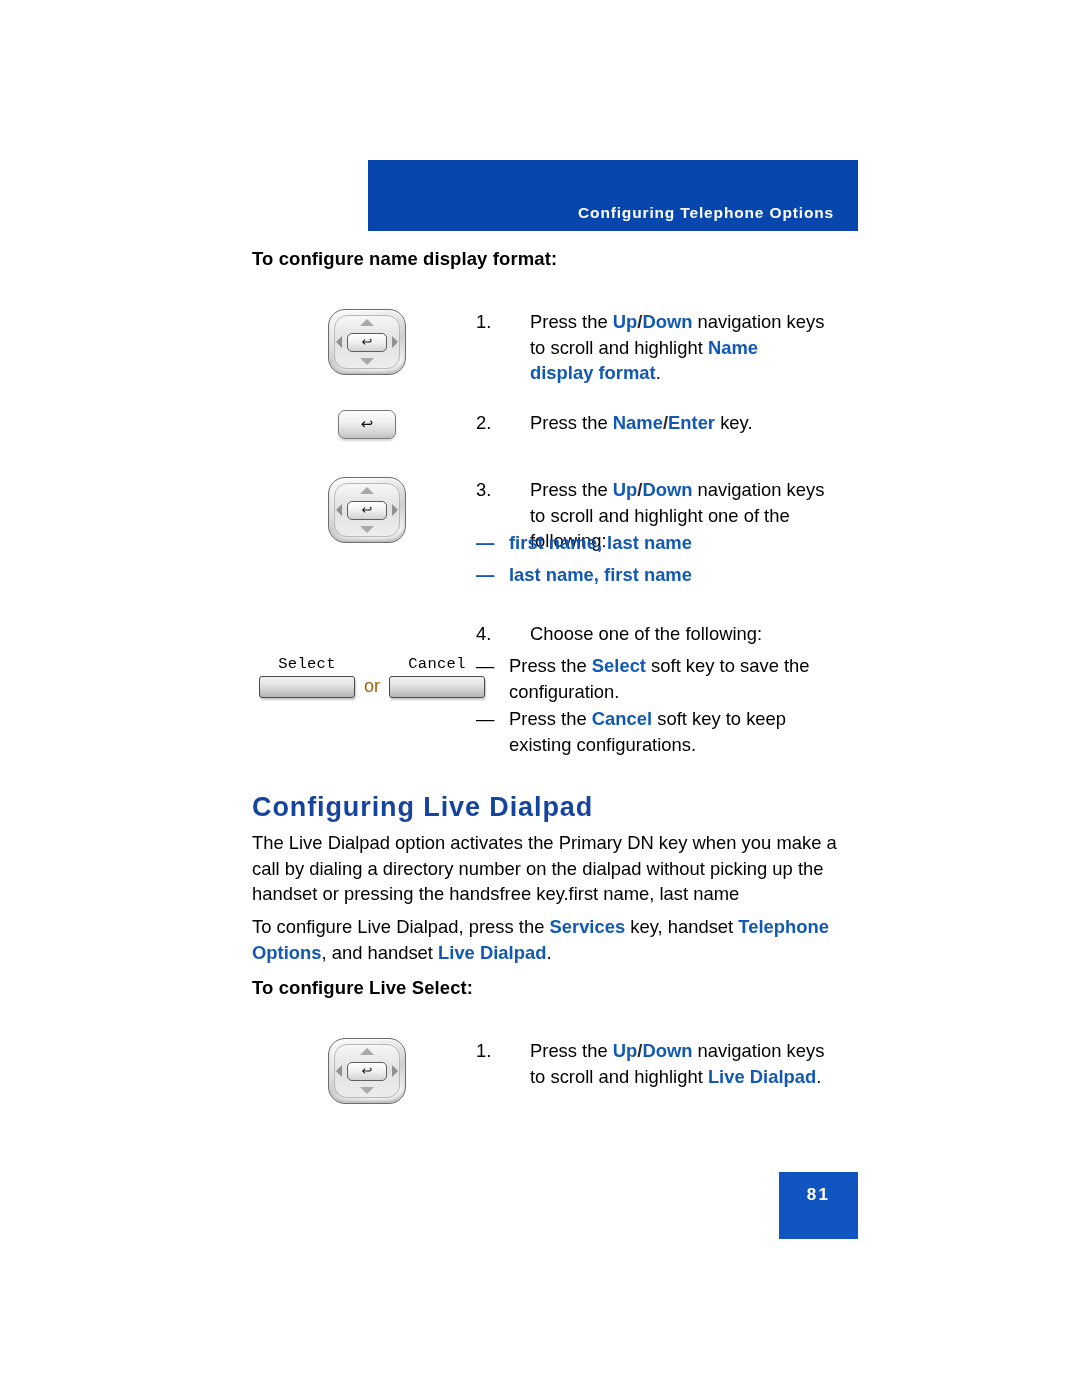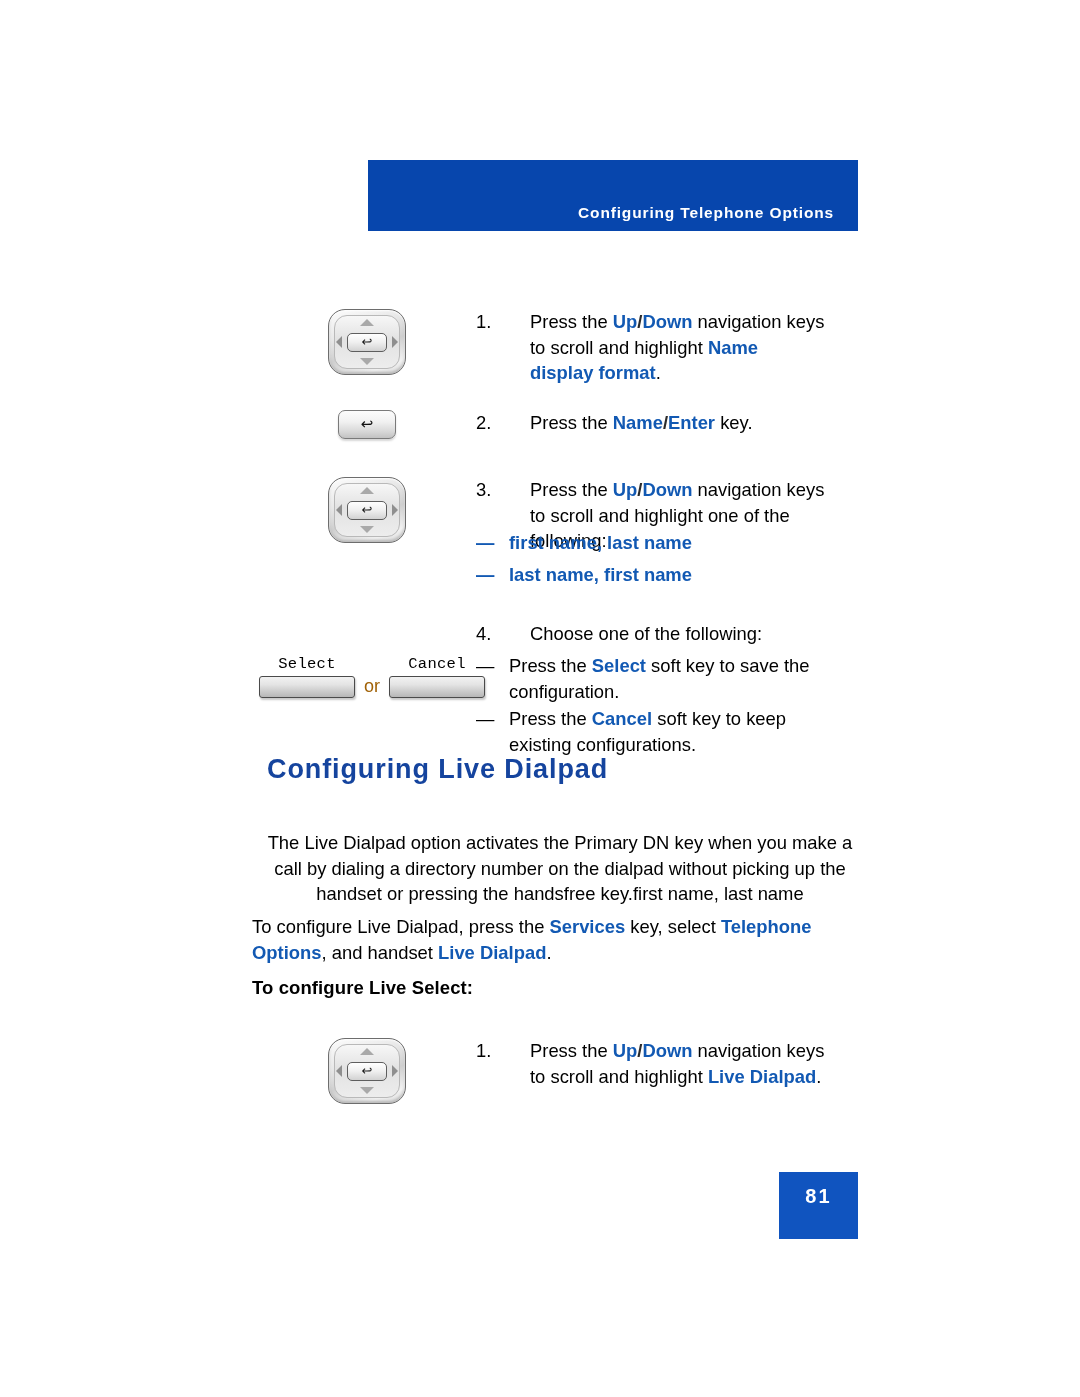--- a/index.html
+++ b/index.html
@@ -241,34 +241,35 @@
     height: 67px;
     background: #1054bf;
   }
   .page-number {
     position: absolute;
     top: 13px;
     left: 0;
     right: 0;
     text-align: center;
     color: #ffffff;
-    font-size: 20px;
+    font-size: 17px;
     font-weight: bold;
     letter-spacing: 2.2px;
   }
 </style>
 </head>
 <body>
 
 <div class="page">
 
   <div class="header-banner">
     <div class="header-title">Configuring Telephone Options</div>
   </div>
 
+  <div class="section-title" style="left:252px; top:248px;">To configure name display format:</div>
 
   <div class="navkey" style="left:328px; top:309px;">
     <div class="bezel">
       <div class="bezel-inner"></div>
     </div>
     <div class="tri-up"></div>
     <div class="tri-down"></div>
     <div class="tri-left"></div>
     <div class="tri-right"></div>
     <div class="enter-key">
@@ -338,25 +339,25 @@
       <div class="softkey-label">Select</div>
       <div class="softkey-btn"></div>
     </div>
     <div class="softkey-or">or</div>
     <div class="softkey">
       <div class="softkey-label">Cancel</div>
       <div class="softkey-btn"></div>
     </div>
   </div>
 
-  <div class="chapter-heading" style="left:252px; top:754px;margin-left:15px;">Configuring Live Dialpad</div>
-
-  <div class="para" style="left:260px; top:830px; width:600px;text-align:center;">The Live Dialpad option activates the Primary DN key when you make a call by dialing a directory number on the dialpad without picking up the handset or pressing the handsfree key.first name, last name</div>
-
-  <div class="para" style="left:252px; top:914px; width:600px;"><span>To configure Live Dialpad, press the </span><span class="blue">Services</span><span> key, select </span><span class="blue">Telephone Options</span><span>, and handset </span><span class="blue">Live Dialpad</span><span>.</span></div>
+  <div class="chapter-heading" style="left:252px; top:792px;">Configuring Live Dialpad</div>
+
+  <div class="para" style="left:252px; top:830px; width:600px;">The Live Dialpad option activates the Primary DN key when you make a call by dialing a directory number on the dialpad without picking up the handset or pressing the handsfree key.first name, last name</div>
+
+  <div class="para" style="left:252px; top:914px; width:600px;"><span>To configure Live Dialpad, press the </span><span class="blue">Services</span><span> key, handset </span><span class="blue">Telephone Options</span><span>, and handset </span><span class="blue">Live Dialpad</span><span>.</span></div>
 
   <div class="section-title" style="left:252px; top:977px;">To configure Live Select:</div>
 
   <div class="navkey" style="left:328px; top:1038px;">
     <div class="bezel">
       <div class="bezel-inner"></div>
     </div>
     <div class="tri-up"></div>
     <div class="tri-down"></div>
     <div class="tri-left"></div>

